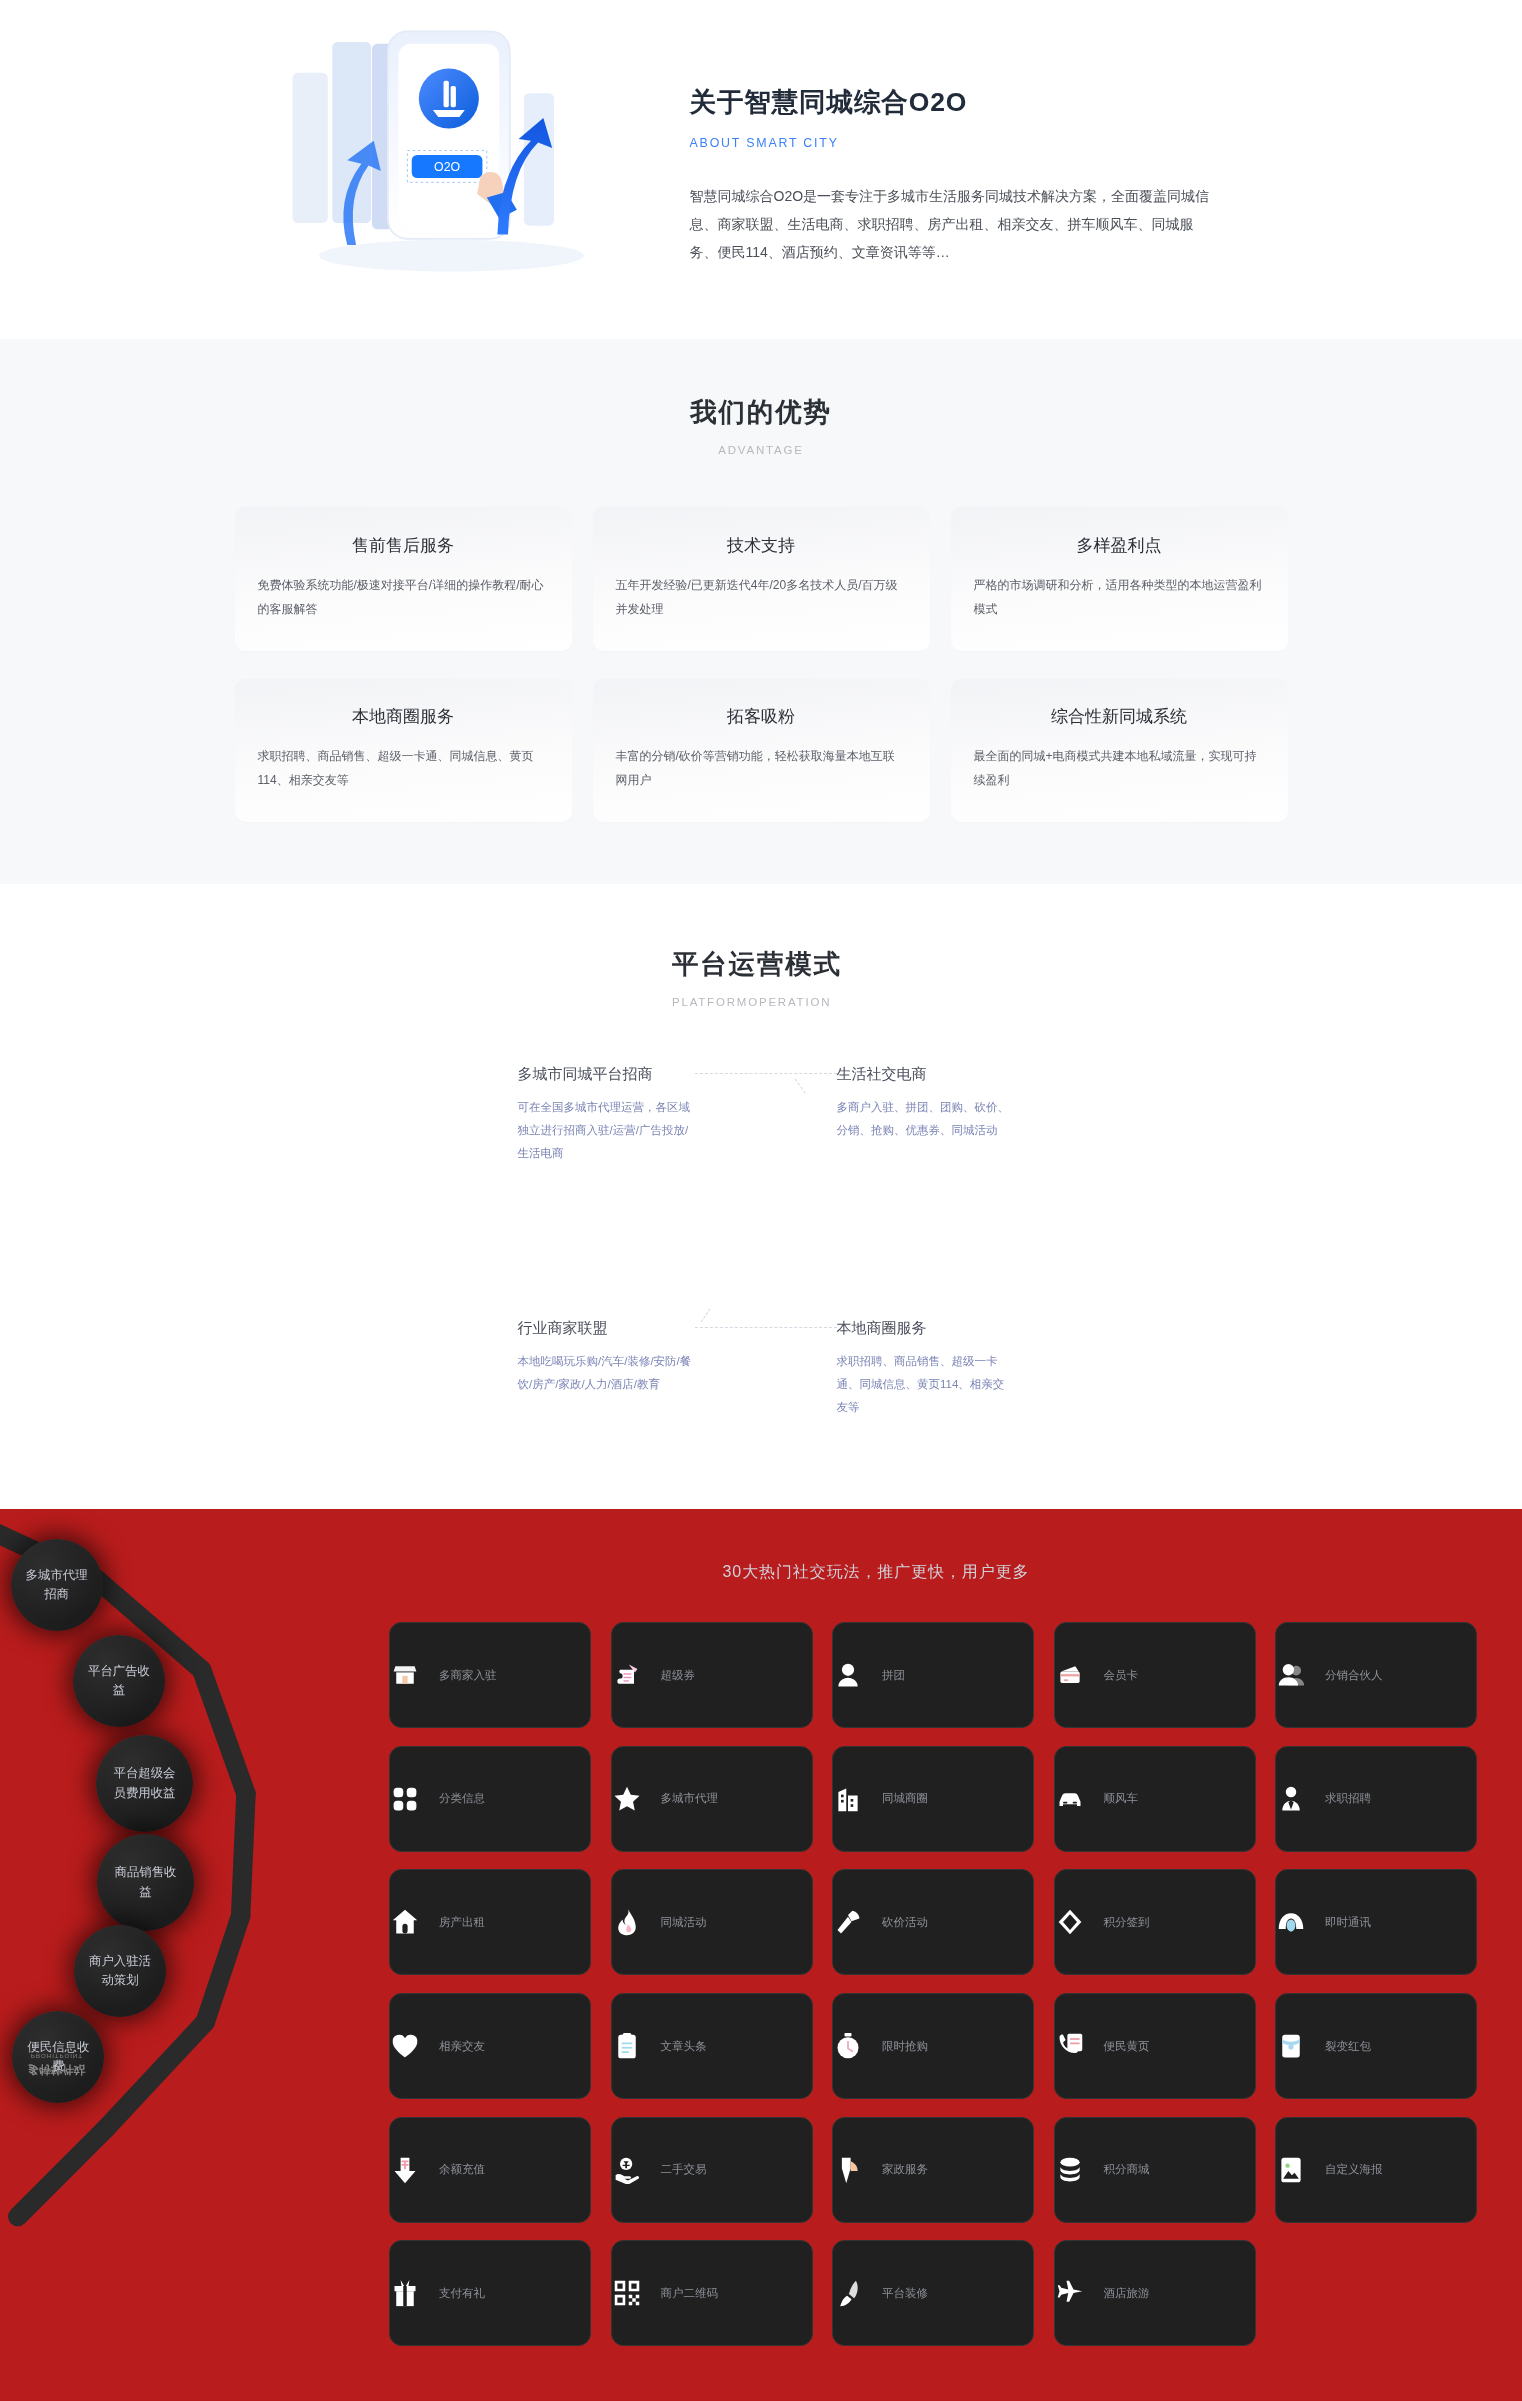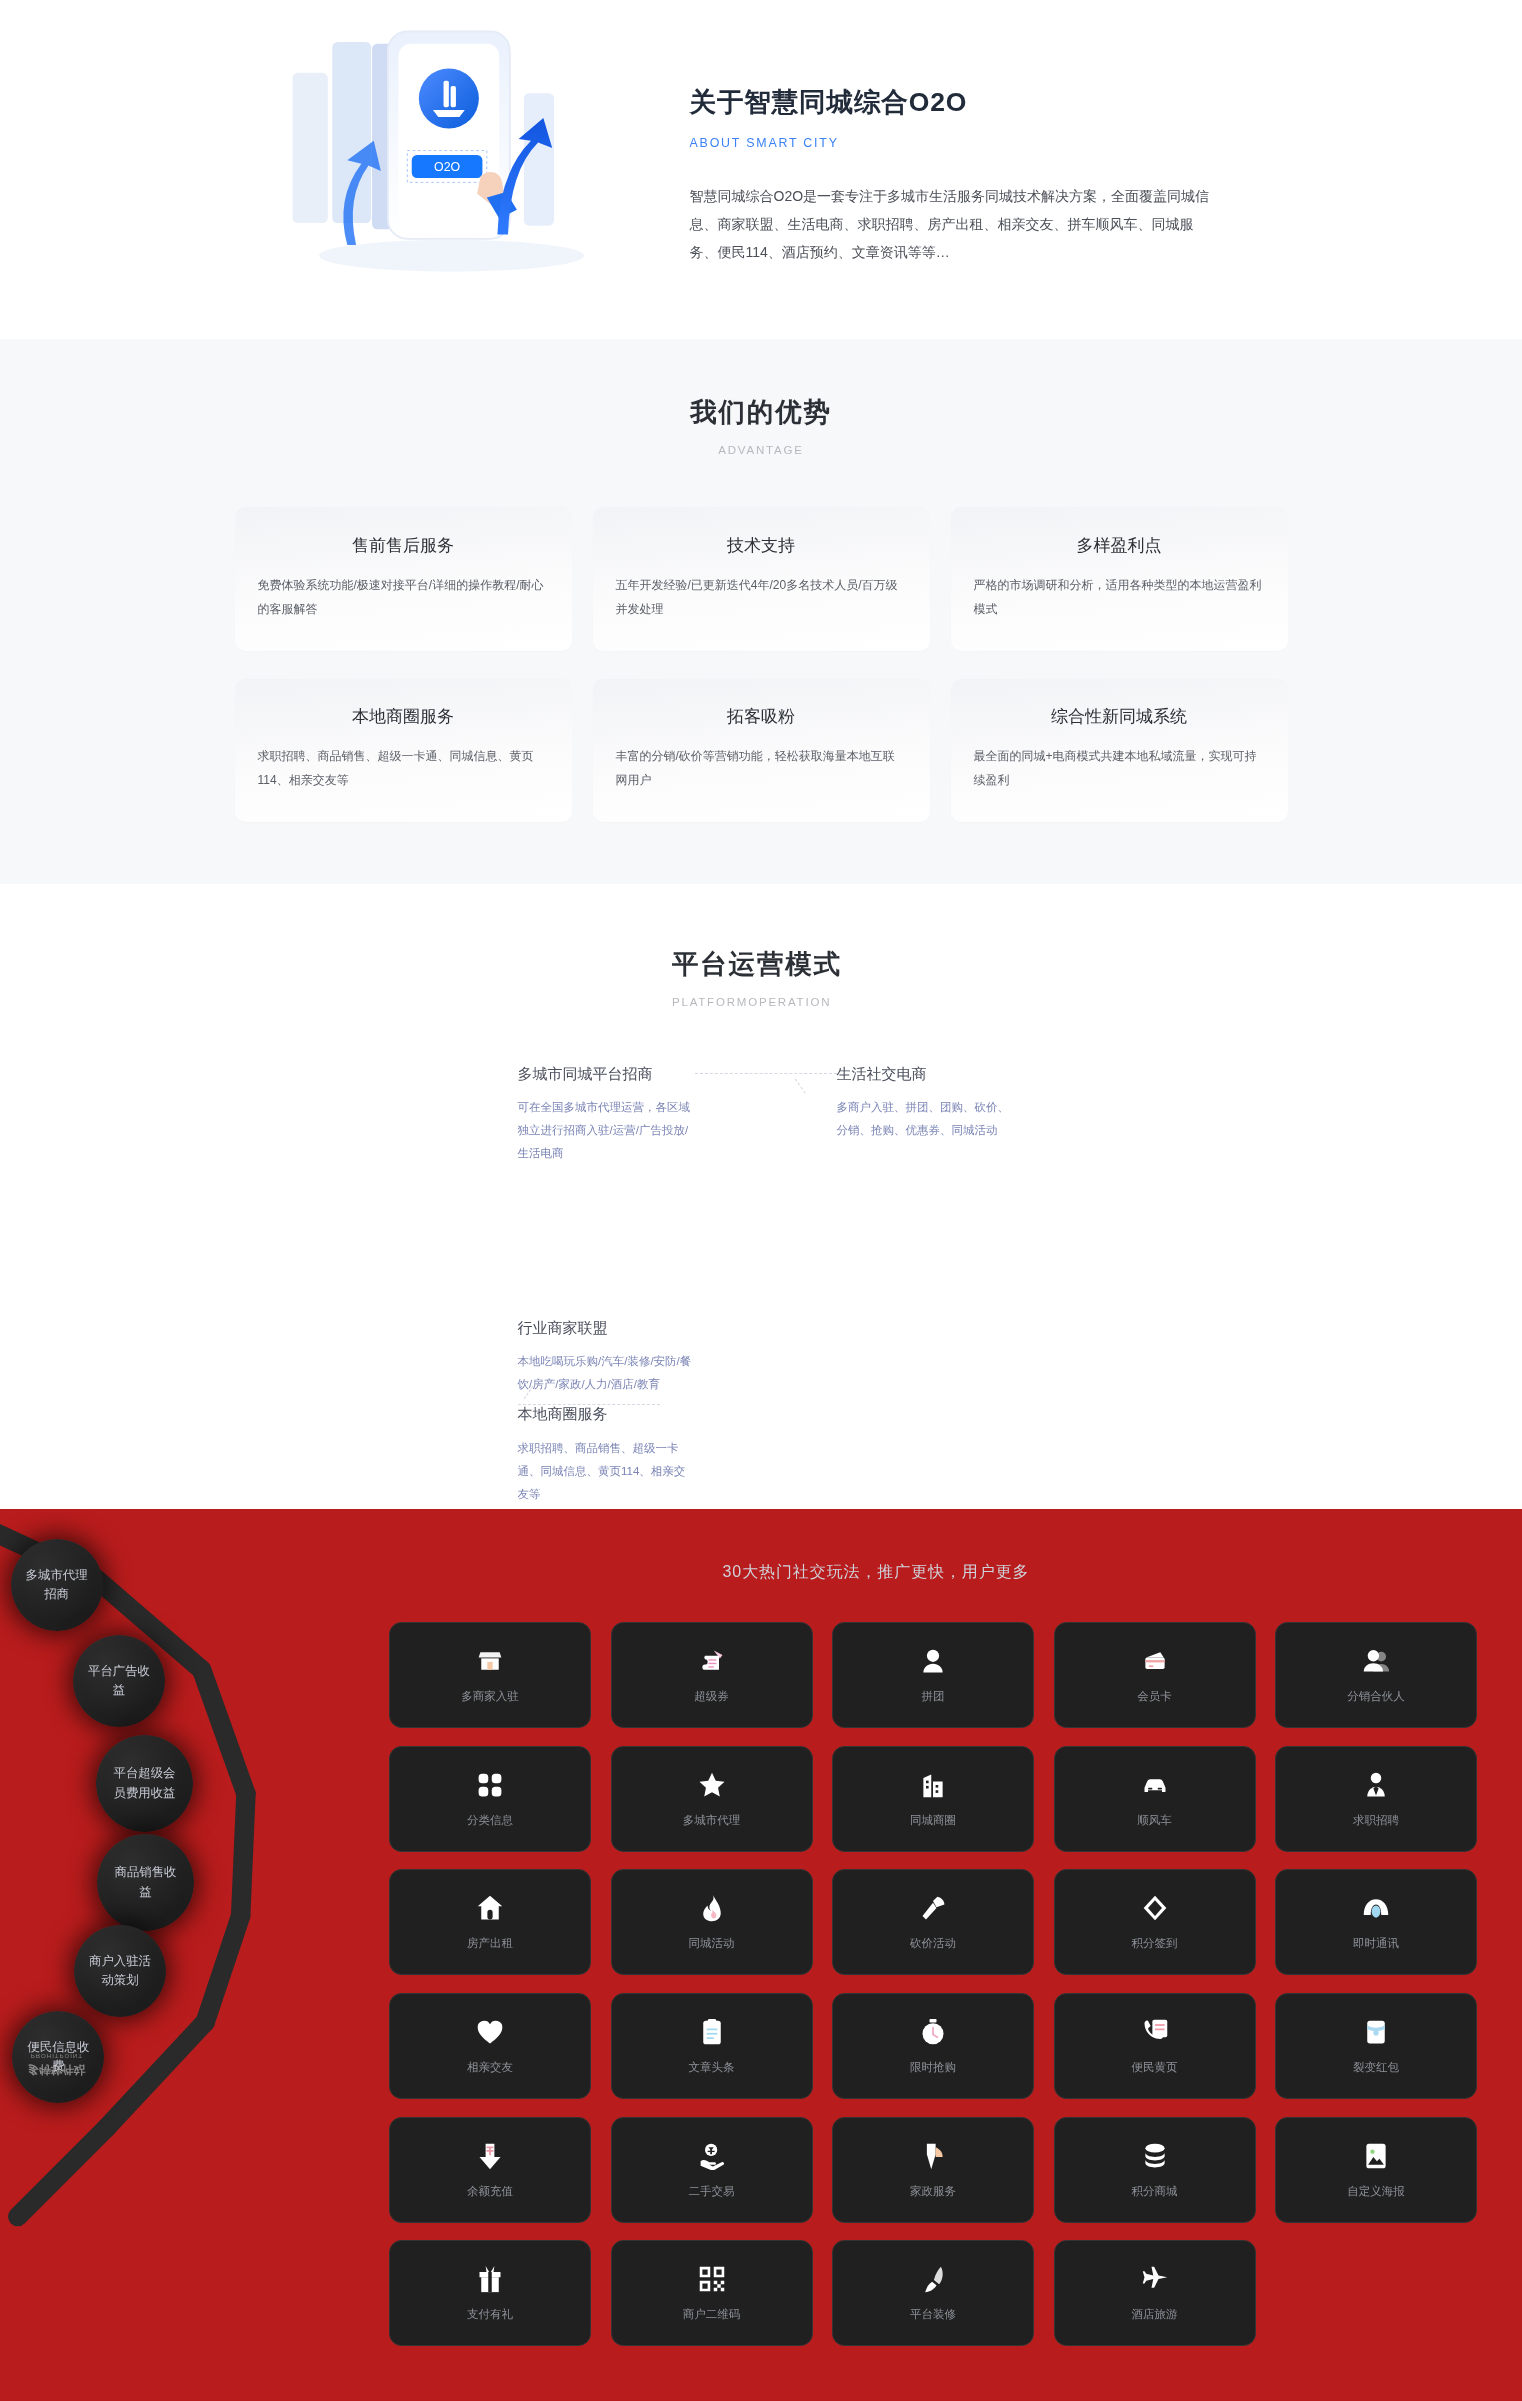--- a/index.html
+++ b/index.html
@@ -102,21 +102,21 @@
   }
   .platform-section .sec-head { text-align: left; padding-left: 672px; }
   .plat-wrap {
     width: 1053px;
     margin: 16px auto;
     position: relative;
     height: 389px;
   }
   .plat-row { position: absolute; display: flex; align-items: flex-start; }
   .plat-row.row1 { top: 41px; left: 283px; }
-  .plat-row.row2 { top: 295px; left: 283px; flex-direction: column; }
+  .plat-row.row2 { top: 295px; left: 283px; }
   .plat-item { width: 177px; }
   .plat-item.left { text-align: left; }
   .plat-item-title {
     font-size: 15px;
     color: #4a4f5c;
     margin-bottom: 12.4px;
     white-space: nowrap;
   }
   .plat-item-desc {
     font-size: 11.5px;
@@ -168,24 +168,23 @@
     display: grid;
     grid-template-columns: repeat(5, 1fr);
     gap: 17.7px 19.5px;
   }
   .feature-tile {
     height: 106px;
     background: #202020;
     border: 0.9px solid #333333;
     border-radius: 12.4px;
     display: flex;
-    flex-direction: column;
+    flex-direction: row;
     align-items: center;
-    justify-content: center;
-    gap: 13px;
+    gap: 19px;
   }
   .feature-icon {
     width: 30px; height: 30px;
     display: flex; align-items: center; justify-content: center;
     color: #ffffff;
   }
   .feature-icon svg { width: 28px; height: 28px; display: block; }
   .feature-label {
     font-size: 11.5px;
     color: #8d9199;

